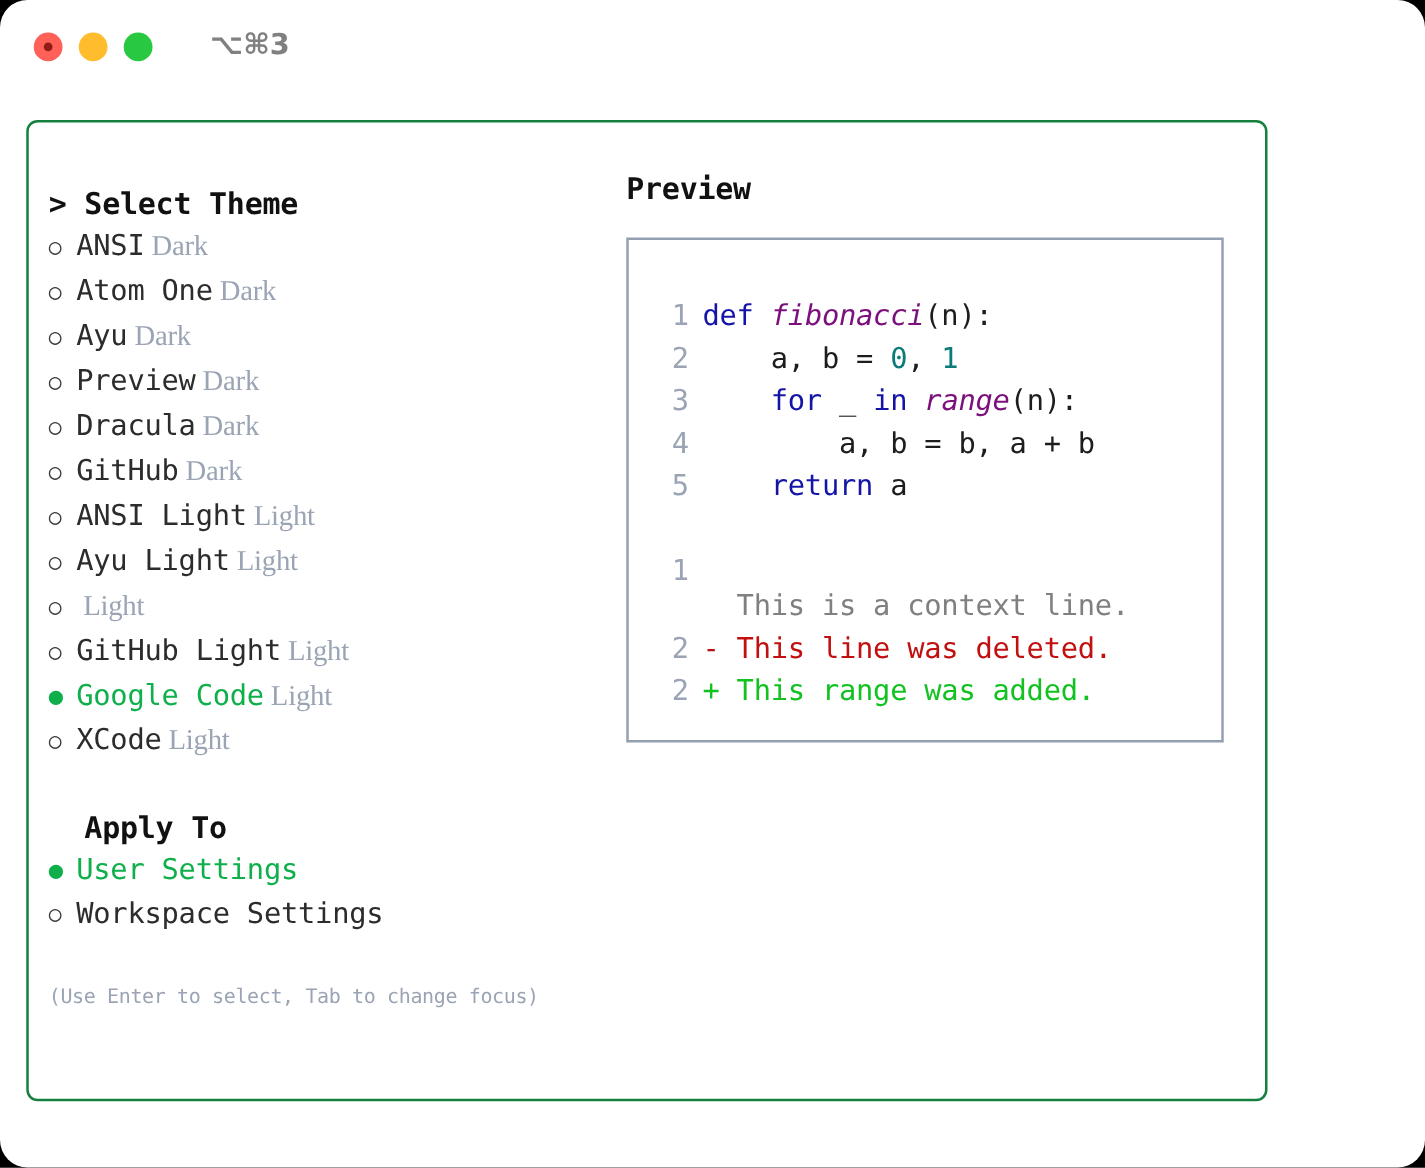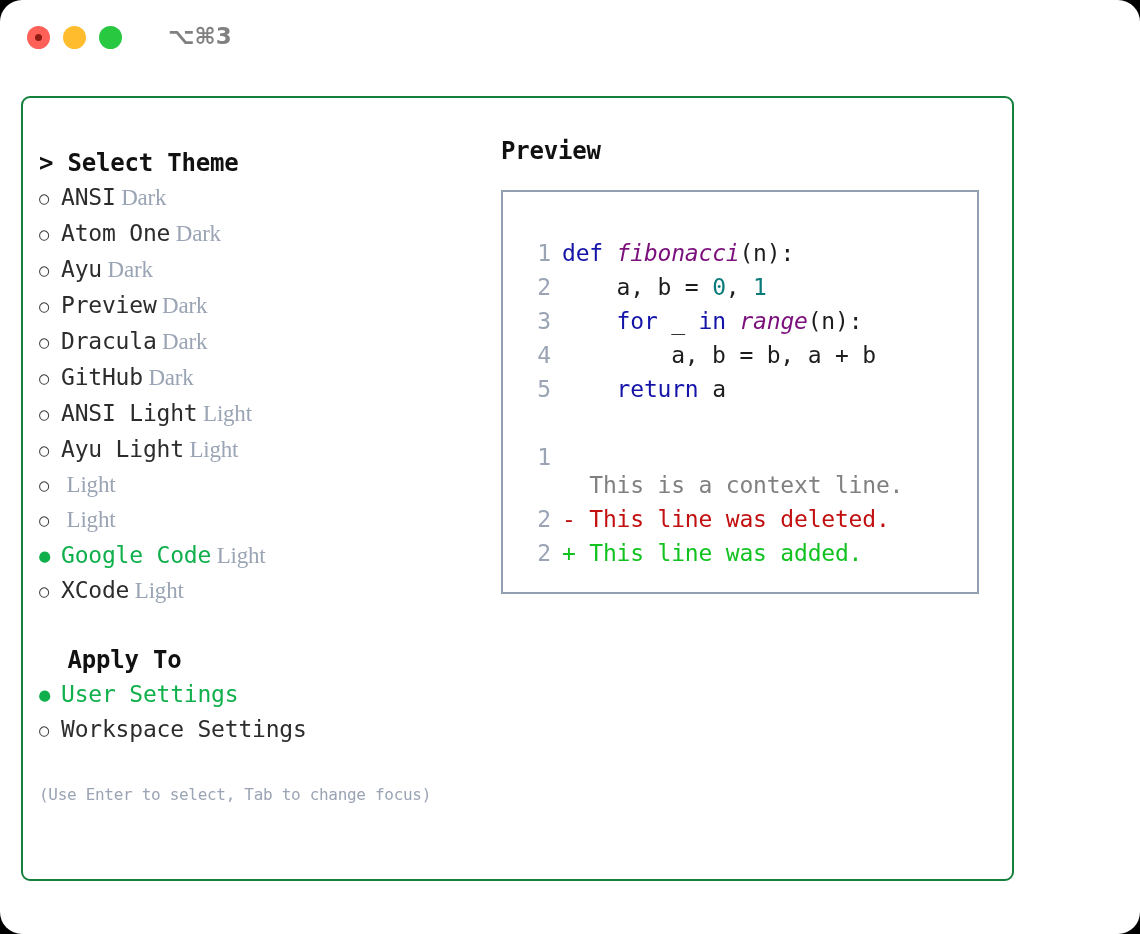--- a/index.html
+++ b/index.html
@@ -206,21 +206,21 @@
       <div id="theme-items">
           <div class="opt"><span class="bullet">○</span><span class="name">ANSI</span><span class="tag"> Dark</span></div>
           <div class="opt"><span class="bullet">○</span><span class="name">Atom One</span><span class="tag"> Dark</span></div>
           <div class="opt"><span class="bullet">○</span><span class="name">Ayu</span><span class="tag"> Dark</span></div>
           <div class="opt"><span class="bullet">○</span><span class="name">Preview</span><span class="tag"> Dark</span></div>
           <div class="opt"><span class="bullet">○</span><span class="name">Dracula</span><span class="tag"> Dark</span></div>
           <div class="opt"><span class="bullet">○</span><span class="name">GitHub</span><span class="tag"> Dark</span></div>
           <div class="opt"><span class="bullet">○</span><span class="name">ANSI Light</span><span class="tag"> Light</span></div>
           <div class="opt"><span class="bullet">○</span><span class="name">Ayu Light</span><span class="tag"> Light</span></div>
           <div class="opt"><span class="bullet">○</span><span class="tag"> Light</span></div>
-          <div class="opt"><span class="bullet">○</span><span class="tag"> Light</span></div>
+          <div class="opt"><span class="bullet">○</span><span class="name">GitHub Light</span><span class="tag"> Light</span></div>
           <div class="opt sel"><span class="bullet on">●</span><span class="name">Google Code</span><span class="tag"> Light</span></div>
           <div class="opt"><span class="bullet">○</span><span class="name">XCode</span><span class="tag"> Light</span></div>
         </div>
 
       <div class="spacer-line"></div>
 
       <div class="section-head" style="font-weight:700">  Apply To</div>
 
       <div id="apply-items">
           <div class="opt sel"><span class="bullet on">●</span><span class="name">User Settings</span></div>
@@ -238,19 +238,19 @@
             <div class="code-line"><span class="ln">1</span><span><span class="kw">def</span><span class="pl"> </span><span class="fn">fibonacci</span><span class="pl">(n):</span></span></div>
             <div class="code-line"><span class="ln">2</span><span><span class="pl">    a, b = </span><span class="num">0</span><span class="pl">, </span><span class="num">1</span></span></div>
             <div class="code-line"><span class="ln">3</span><span><span class="pl">    </span><span class="kw">for</span><span class="pl"> _ </span><span class="kw">in</span><span class="pl"> </span><span class="fn">range</span><span class="pl">(n):</span></span></div>
             <div class="code-line"><span class="ln">4</span><span><span class="pl">        a, b = b, a + b</span></span></div>
             <div class="code-line"><span class="ln">5</span><span><span class="pl">    </span><span class="kw">return</span><span class="pl"> a</span></span></div>
           </div>
         <div class="gap"></div>
         <div id="diff-block">
             <div class="code-line"><span class="ln">1</span><span class="ctx">  This is a context line.</span></div>
             <div class="code-line"><span class="ln">2</span><span class="del">- This line was deleted.</span></div>
-            <div class="code-line"><span class="ln">2</span><span class="add">+ This line was added.</span></div>
+            <div class="code-line"><span class="ln">2</span><span class="add">+ This range was added.</span></div>
           </div>
       </div>
     </div>
 
   </div>
 </div>
 
 </body></html>

